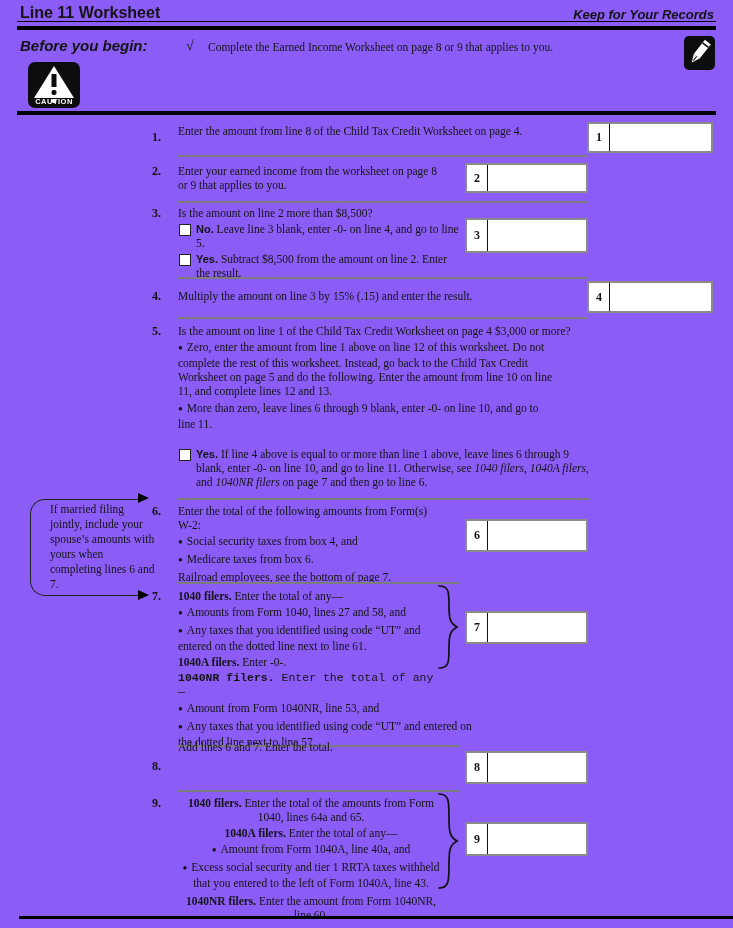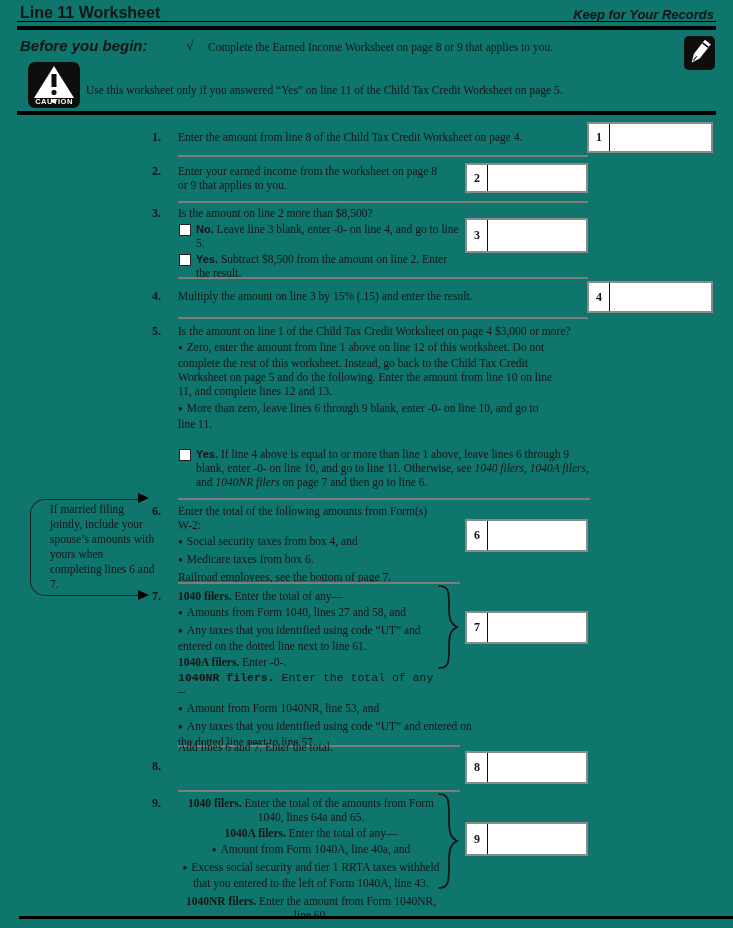--- a/index.html
+++ b/index.html
@@ -1,16 +1,16 @@
 <!DOCTYPE html>
 <html><head>
 <meta charset="utf-8">
 <style>
   html,body{margin:0;padding:0;background:#fff;}
-  #page{position:relative;width:733px;height:928px;background:#0f766e;overflow:hidden;
+  #page{position:relative;width:733px;height:928px;background:#8b5cf6;overflow:hidden;
         font-family:"Liberation Serif", serif;color:#141414;}
   .abs{position:absolute;}
   
   .hd-title{left:20px;top:4px;font-family:"Liberation Sans",sans-serif;font-weight:bold;font-size:16px;}
   .hd-right{right:19px;top:7px;font-family:"Liberation Sans",sans-serif;font-weight:bold;font-style:italic;font-size:13px;}
   .thinrule{left:17px;width:699px;height:1px;background:#000;}
   .bar{left:17px;width:699px;height:4px;background:#000;}
   .byb{left:20px;top:37px;font-family:"Liberation Sans",sans-serif;font-weight:bold;font-style:italic;font-size:15px;}
   .byb-check{left:186px;top:38px;font-size:14px;}
   .byb-text{left:208px;top:41px;font-size:11.5px;}
@@ -72,25 +72,24 @@
   <div class="abs" style="left:28px;top:62px;">
     <svg width="52" height="46" viewBox="0 0 52 46">
       <rect x="0" y="0" width="52" height="46" rx="7" fill="#0d0d0d"></rect>
       <polygon points="26,4 6,36 46,36" fill="#fff"></polygon>
       <rect x="23.5" y="12" width="5" height="13" fill="#0d0d0d"></rect>
       <rect x="23.5" y="28" width="5" height="5" rx="2" fill="#0d0d0d"></rect>
       <rect x="23.5" y="37" width="5" height="4" rx="2" fill="#fff"></rect>
     </svg>
   </div>
   <div class="abs caution-label">CAUTION</div>
-  <div class="abs caution-text">Use this worksheet only if you answered “Yes” on line 11 of the Child Tax Credit Worksheet on page 5.</div>
   <div class="abs bar" style="top:111px;"></div>
 
   <div class="abs num" style="top:130px;">1.</div>
-  <div class="abs itm" style="top:130px;width:405px;">Enter the amount from line 8 of the Child Tax Credit Worksheet on page 4.</div>
+  <div class="abs itm" style="top:124px;width:405px;">Enter the amount from line 8 of the Child Tax Credit Worksheet on page 4.</div>
   <div class="abs bx" style="left:587px;top:122px;width:126px;height:31px;">
     <span class="bxlbl">1</span>
     <span class="bxfield"></span>
   </div>
   <div class="abs rule" style="top:155px;width:410px;"></div>
 
   <div class="abs num" style="top:164px;">2.</div>
   <div class="abs itm" style="top:164px;width:262px;">Enter your earned income from the worksheet on page 8 or 9 that applies to you.</div>
   <div class="abs bx" style="left:465px;top:163px;width:123px;height:30px;">
     <span class="bxlbl">2</span>

